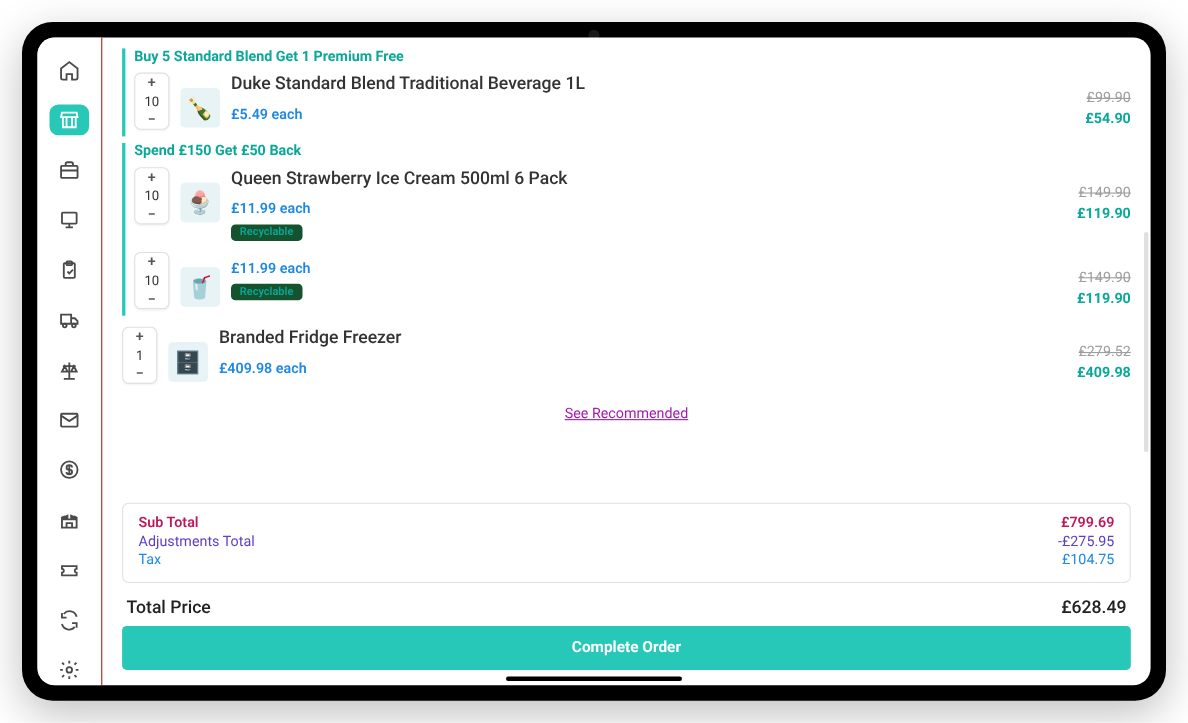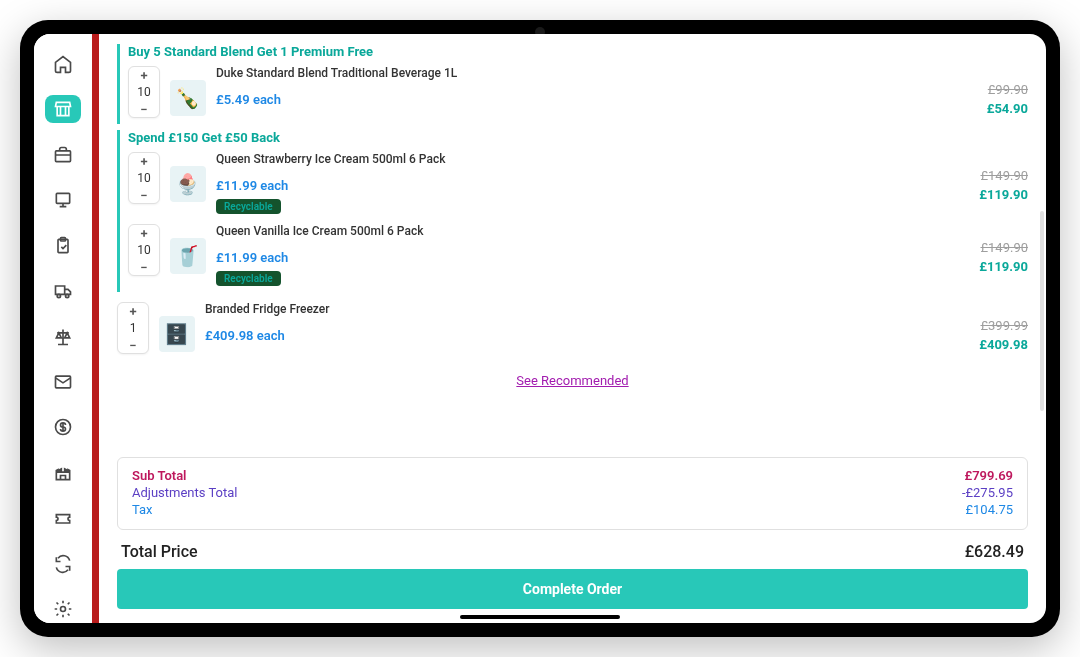--- a/index.html
+++ b/index.html
@@ -5,31 +5,31 @@
     *{margin:0;padding:0;box-sizing:border-box;font-family:-apple-system,BlinkMacSystemFont,"Segoe UI",Roboto,sans-serif}
     body{background:#fff;display:flex;justify-content:center;align-items:flex-start;padding:20px}
     .tablet{width:1040px;height:617px;background:#000;border-radius:28px;padding:14px;position:relative;box-shadow:0 12px 40px rgba(0,0,0,.25)}
     .camera{position:absolute;top:7px;left:50%;transform:translateX(-50%);width:10px;height:10px;border-radius:50%;background:#1a1a1a}
     .screen{width:100%;height:100%;background:#fff;border-radius:16px;overflow:hidden;display:flex;position:relative}
     .home-indicator{position:absolute;bottom:4px;left:50%;transform:translateX(-50%);width:160px;height:4px;background:#000;border-radius:3px;z-index:10}
     .sidebar{width:58px;background:#fff;display:flex;flex-direction:column;align-items:center;padding-top:16px;gap:18px;flex-shrink:0}
     .nav-icon{width:36px;height:36px;display:flex;align-items:center;justify-content:center;border-radius:8px;cursor:pointer;color:#4a4a4a}
     .nav-icon.active{background:#28c8b8;color:#fff}
     .nav-icon svg{width:20px;height:20px}
-    .main{flex:1;display:flex;flex-direction:column;overflow:hidden;border-left:7px solid #b91c1c}
+    .main{flex:1;display:flex;flex-direction:column;overflow:hidden;border-left:1px solid #b91c1c}
     .cart-area{flex:1;overflow-y:auto;padding:10px 18px 6px}
     .promo-group{border-left:3px solid #28c8b8;padding-left:8px;margin-bottom:6px}
     .promo-header{color:#0aa89a;font-size:13px;font-weight:700;margin-bottom:3px}
     .line-item{display:flex;align-items:flex-start;gap:10px;padding:4px 0 6px}
     .qty-ctl{width:32px;border:1px solid #e0e0e0;border-radius:6px;display:flex;flex-direction:column;align-items:center;box-shadow:0 1px 2px rgba(0,0,0,.05);background:#fff}
     .qty-btn{width:100%;height:16px;display:flex;align-items:center;justify-content:center;cursor:pointer;font-size:13px;color:#555;user-select:none;font-weight:600}
     .qty-val{font-size:12px;color:#333;padding:2px 0}
     .thumb{width:36px;height:36px;background:#e8f3f5;border-radius:4px;display:flex;align-items:center;justify-content:center;font-size:20px;margin-top:14px}
     .item-body{flex:1;display:flex;flex-direction:column;gap:4px}
-    .item-name{font-size:12px;color:#333;font-weight:500}
+    .item-name{font-size:16px;color:#333;font-weight:500}
     .item-unit{font-size:13px;color:#1e88e5;font-weight:600;margin-top:8px}
     .badge{display:inline-block;background:#14532d;color:#0aa89a;font-size:10px;padding:2px 8px;border-radius:4px;margin-top:2px;font-weight:600;width:fit-content}
     .item-prices{display:flex;flex-direction:column;align-items:flex-end;gap:4px;margin-top:16px}
     .price-strike{font-size:13px;color:#9e9e9e;text-decoration:line-through}
     .price-curr{font-size:13px;color:#0aa89a;font-weight:700}
     .recommend{text-align:center;margin:10px 0}
     .recommend a{color:#a21caf;font-size:13px;text-decoration:underline;cursor:pointer}
     .footer{padding:10px 18px 14px;border-top:0}
     .summary-box{border:1px solid #e0e0e0;border-radius:6px;padding:10px 14px;margin-bottom:8px}
     .summary-row{display:flex;justify-content:space-between;font-size:13px;margin-bottom:2px}
@@ -165,21 +165,20 @@
                 </div>
               </div>
               <div class="line-item">
                 <div class="qty-ctl">
                   <div class="qty-btn">+</div>
                   <div class="qty-val">10</div>
                   <div class="qty-btn">−</div>
                 </div>
                 <div class="thumb">🥤</div>
                 <div class="item-body">
-                  <div class="item-name">Queen Vanilla Ice Cream 500ml 6 Pack</div>
                   <div class="item-unit">£11.99 each</div>
                   <div class="badge">Recyclable</div>
                 </div>
                 <div class="item-prices">
                   <div class="price-strike">£149.90</div>
                   <div class="price-curr">£119.90</div>
                 </div>
               </div>
             </div>
             <div class="line-item">
@@ -187,21 +186,21 @@
                 <div class="qty-btn">+</div>
                 <div class="qty-val">1</div>
                 <div class="qty-btn">−</div>
               </div>
               <div class="thumb">🗄️</div>
               <div class="item-body">
                 <div class="item-name">Branded Fridge Freezer</div>
                 <div class="item-unit">£409.98 each</div>
               </div>
               <div class="item-prices">
-                <div class="price-strike">£399.99</div>
+                <div class="price-strike">£279.52</div>
                 <div class="price-curr">£409.98</div>
               </div>
             </div>
           </div>
         <div class="recommend">
           <a>See Recommended</a>
         </div>
       </div>
       <div class="footer">
         <div class="summary-box">

